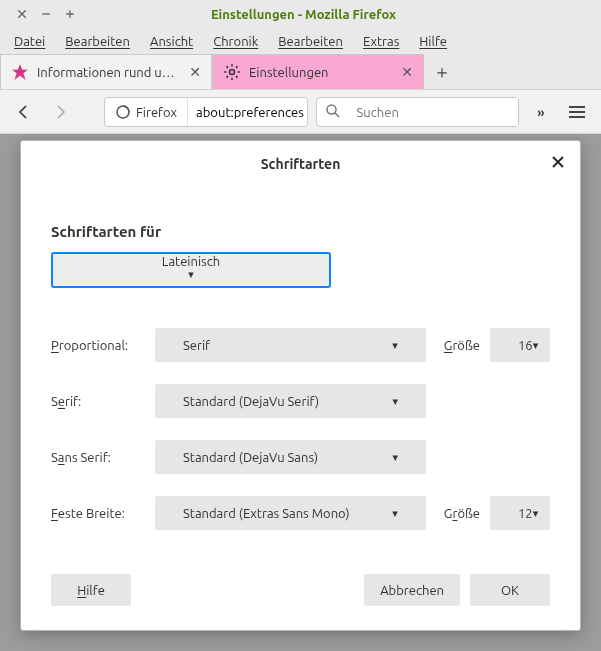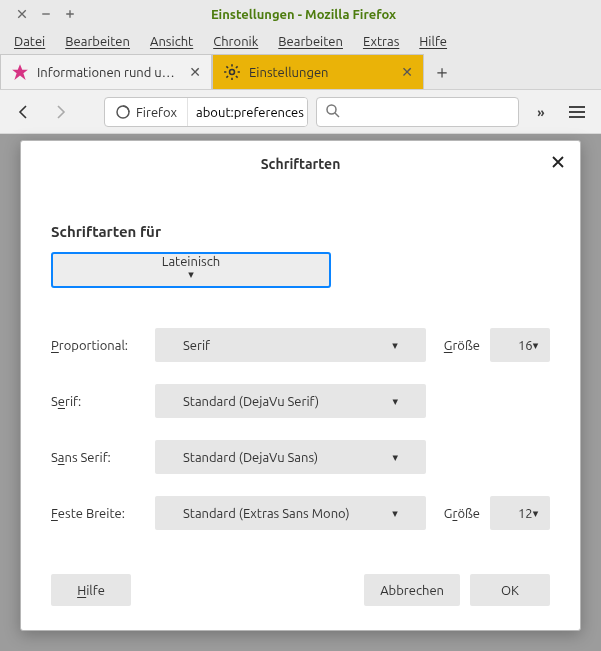--- a/index.html
+++ b/index.html
@@ -6,21 +6,21 @@
   body { background: #e9e9e9; width: 601px; height: 651px; overflow: hidden; color: #333; }
   .titlebar { height: 28px; display: flex; align-items: center; background: #e9e9e9; }
   .tb-btns { display: flex; gap: 12px; padding-left: 16px; }
   .tb-btn { width: 12px; height: 14px; color: #666; display:flex; align-items:center; justify-content:center; }
   .tb-title { flex:1; text-align:center; font-weight:600; color:#4d7c0f; }
   .menubar { height: 26px; display:flex; align-items:center; gap: 20px; padding: 0 14px; color:#333; }
   .menubar .m { position:relative; }
   .menubar .ul { text-decoration: underline; text-decoration-thickness:1px; text-underline-offset:2px; }
   .tabstrip { height: 36px; display:flex; align-items:stretch; border-bottom:1px solid #d0d0d0; background:#e9e9e9; }
   .tab { display:flex; align-items:center; gap:8px; padding:0 10px; border:1px solid #c8c8c8; border-bottom:none; background:#f2f2f2; min-width:212px; max-width:212px; }
-  .tab.active { background:#eab308; }
+  .tab.active { background:#f9a8d4; }
   .tab-label { flex:1; white-space:nowrap; overflow:hidden; text-overflow:ellipsis; }
   .tab-close { color:#555; font-size:14px; }
   .tab-add { width:36px; display:flex; align-items:center; justify-content:center; font-size:18px; color:#444; }
   .fav { width:18px; height:18px; display:flex; align-items:center; justify-content:center; }
   .navbar { height:44px; display:flex; align-items:center; gap:8px; padding: 0 10px; background:#f1f1f1; border-bottom:1px solid #d8d8d8; }
   .nav-btn { width:28px; height:28px; display:flex; align-items:center; justify-content:center; color:#777; border-radius:4px; }
   .nav-btn.enabled { color:#333; }
   .urlbox { display:flex; align-items:center; background:#fff; border:1px solid #c7c7c7; border-radius:4px; height:30px; flex:1; overflow:hidden; }
   .urlbox .id { display:flex; align-items:center; gap:5px; padding:0 10px; border-right:1px solid #e2e2e2; height:100%; }
   .urlbox input { border:none; outline:none; flex:1; padding:0 8px; height:100%; font-size:13px; }
@@ -134,20 +134,21 @@
     </div>
     <input value="about:preferences" style="">
   </div>
   <div class="urlbox searchbox">
     <div style="padding:0 8px;">
       <svg class="ico" viewBox="0 0 16 16">
           <circle cx="6.5" cy="6.5" r="4.5" fill="none" stroke="#777" stroke-width="1.5"></circle>
           <path d="M10 10 L14 14" stroke="#777" stroke-width="1.5"></path>
         </svg>
     </div>
+    <input placeholder="Suchen" style="">
   </div>
   <div class="chevrons">»</div>
   <div class="burger">
       <span></span>
       <span></span>
       <span></span>
     </div>
 </div>
 
 <div class="dim"></div>

